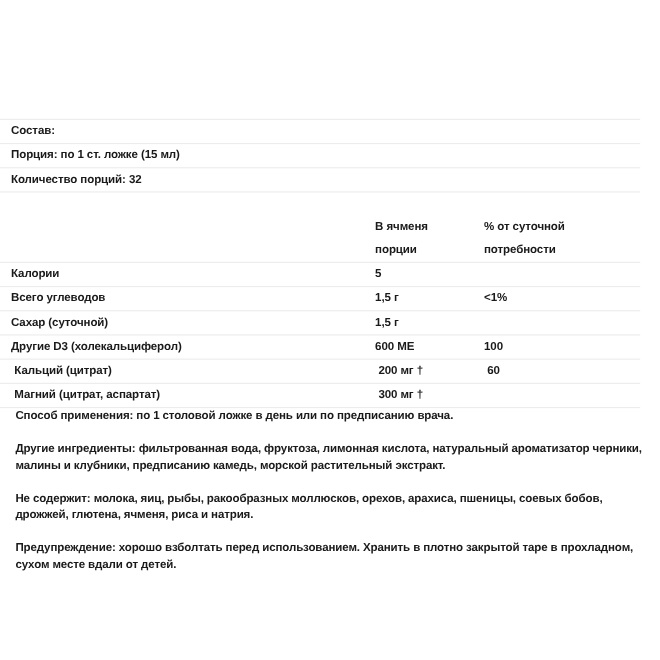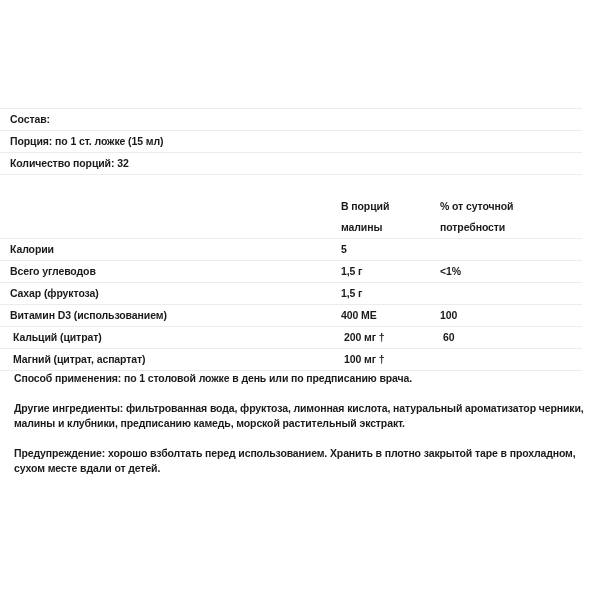--- a/index.html
+++ b/index.html
@@ -135,27 +135,27 @@
     <div class="frow">
       <div class="c1">Количество порций: 32</div>
     </div>
 
     <div class="rule"></div>
 
     <div class="spacer-row"></div>
 
     <div class="frow hrow">
       <div class="c1"></div>
-      <div class="c2">В порций</div>
+      <div class="c2">В ячменя</div>
       <div class="c3">% от суточной</div>
     </div>
 
     <div class="frow hrow2">
       <div class="c1"></div>
-      <div class="c2">малины</div>
+      <div class="c2">порции</div>
       <div class="c3">потребности</div>
     </div>
 
     <div class="rule"></div>
 
     <div class="frow">
       <div class="c1">Калории</div>
       <div class="c2">5</div>
       <div class="c3"></div>
     </div>
@@ -164,52 +164,53 @@
 
     <div class="frow">
       <div class="c1">Всего углеводов</div>
       <div class="c2">1,5 г</div>
       <div class="c3">&lt;1%</div>
     </div>
 
     <div class="rule"></div>
 
     <div class="frow">
-      <div class="c1">Сахар (фруктоза)</div>
+      <div class="c1">Сахар (суточной)</div>
       <div class="c2">1,5 г</div>
       <div class="c3"></div>
     </div>
 
     <div class="rule"></div>
 
     <div class="frow">
-      <div class="c1">Витамин D3 (использованием)</div>
-      <div class="c2">400 МЕ</div>
+      <div class="c1">Другие D3 (холекальциферол)</div>
+      <div class="c2">600 МЕ</div>
       <div class="c3">100</div>
     </div>
 
     <div class="rule"></div>
 
     <div class="frow indent">
       <div class="c1">Кальций (цитрат)</div>
       <div class="c2">200 мг †</div>
       <div class="c3">60</div>
     </div>
 
     <div class="rule"></div>
 
     <div class="frow indent">
       <div class="c1">Магний (цитрат, аспартат)</div>
-      <div class="c2">100 мг †</div>
+      <div class="c2">300 мг †</div>
     </div>
 
     <div class="rule"></div>
 
 
   </div>
 
   <div class="paras">
     <p class="para">Способ применения:  по 1 столовой ложке в день или по предписанию врача.</p>
     <p class="para">Другие ингредиенты: фильтрованная вода, фруктоза, лимонная кислота, натуральный ароматизатор черники, малины и клубники, предписанию камедь, морской растительный экстракт.</p>
+    <p class="para">Не содержит: молока, яиц, рыбы, ракообразных моллюсков, орехов, арахиса, пшеницы, соевых бобов, дрожжей, глютена, ячменя, риса и натрия.</p>
     <p class="para">Предупреждение: хорошо взболтать перед использованием. Хранить в плотно закрытой таре в прохладном, сухом месте вдали от детей.</p>
   </div>
 
 </div>
 
 </body></html>

